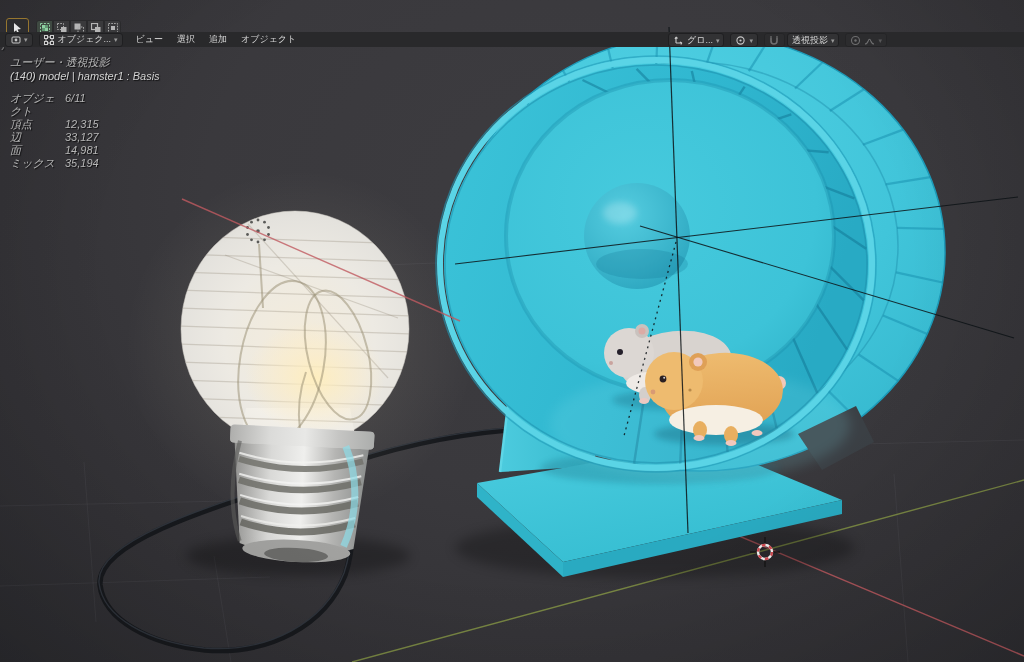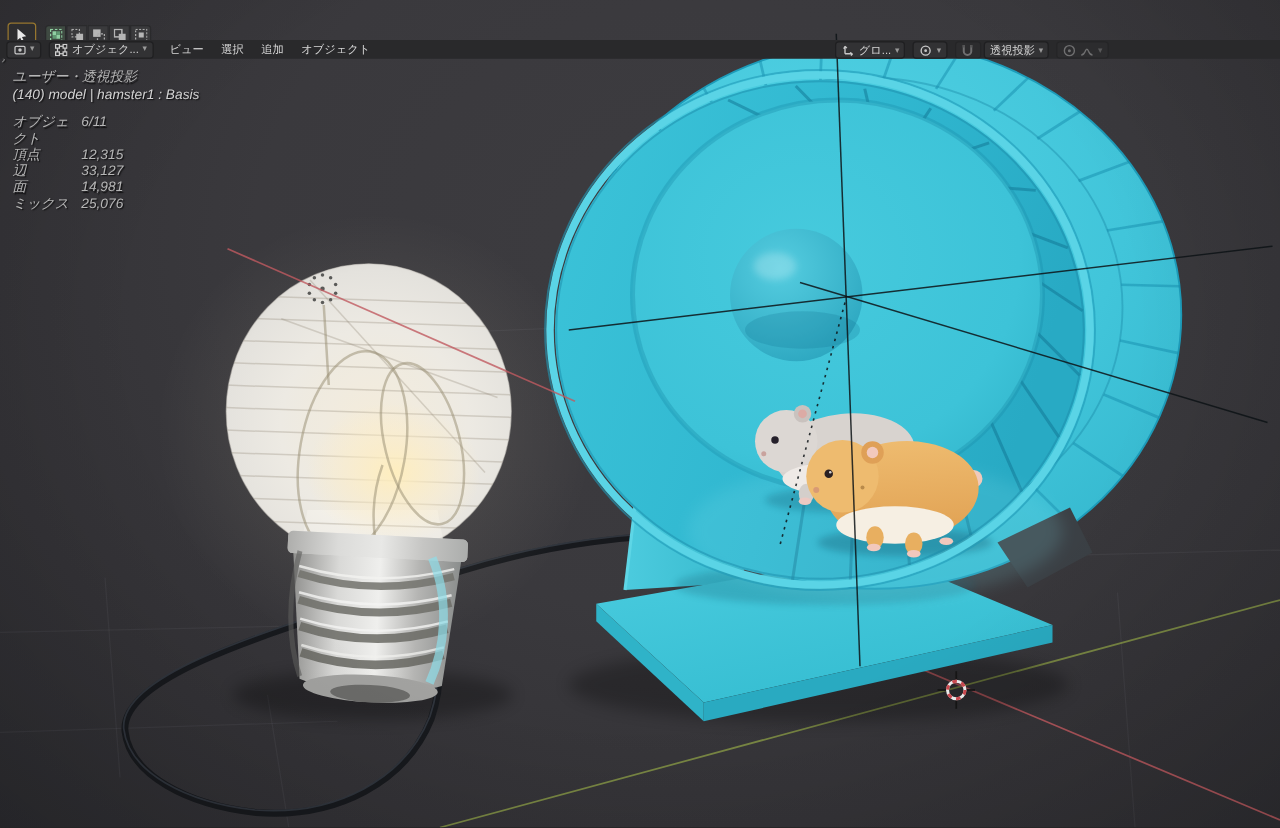--- a/index.html
+++ b/index.html
@@ -179,21 +179,21 @@
       <div class="stat-row">
           <span class="lb">辺</span>
           <span>33,127</span>
         </div>
       <div class="stat-row">
           <span class="lb">面</span>
           <span>14,981</span>
         </div>
       <div class="stat-row">
           <span class="lb">ミックス</span>
-          <span>25,076</span>
+          <span>35,194</span>
         </div>
     </div>
   </div>
 
   <svg width="1024" height="662" viewBox="0 0 1024 662" style="position:absolute;inset:0;z-index:1;">
     <defs>
       <radialGradient id="glassGrad" cx="52%" cy="55%" r="60%">
         <stop offset="0%" stop-color="#fbf3e0"></stop>
           <stop offset="55%" stop-color="#f4f1ea"></stop>
         <stop offset="88%" stop-color="#ebe9e4"></stop>

